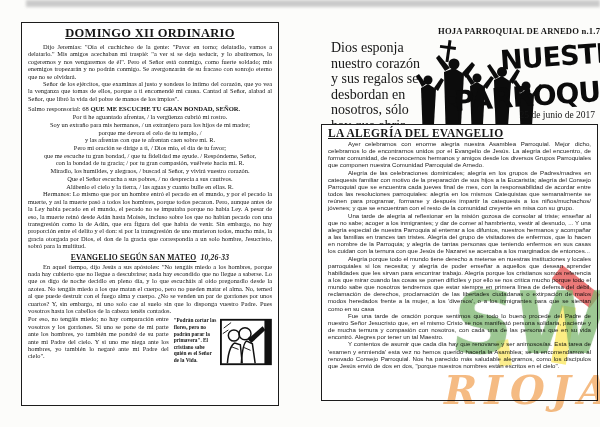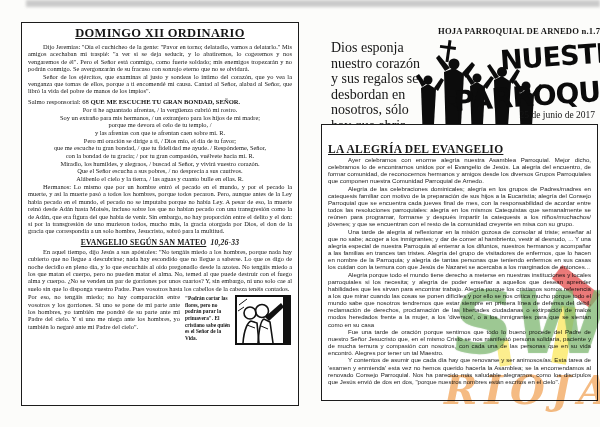--- a/index.html
+++ b/index.html
@@ -6,21 +6,21 @@
   body{
     width:600px;height:427px;position:relative;overflow:hidden;
     background:#fcfcfa;color:#161616;
     font-family:"Liberation Serif", serif;
     -webkit-font-smoothing:antialiased;
   }
   .scan-strip{position:absolute;left:26px;top:0;width:574px;height:7px;
     background:#c2c2c2;filter:blur(1.6px);opacity:.85;}
   
   .page-left{
-    position:absolute;left:21px;top:22px;width:278px;height:384px;
+    position:absolute;left:21px;top:22px;width:258px;height:384px;
     border:1.4px solid #1c1c1c;background:#fff;
     padding:3px 6px 2px 6px;box-sizing:border-box;overflow:hidden;
   }
   .lp-title{text-align:center;font-weight:bold;font-size:12.5px;letter-spacing:.3px;
     text-decoration:underline;margin:0 0 2px 0;}
   .lp-h2{text-align:center;font-weight:bold;font-size:7.6px;margin:3px 0 1px 0;letter-spacing:.2px;}
   .lp-h2 .h2t{text-decoration:underline;}
   .lp-h2 .ref{font-style:italic;font-weight:bold;text-decoration:none;margin-left:2px;}
   .lp-p{font-size:6.4px;line-height:7.4px;text-align:justify;margin:0;text-indent:15px;}
   .psalm-intro{font-size:6.6px;margin:3px 0 1px 0;}
@@ -42,21 +42,21 @@
     font-weight:900;color:#0b0b0b;transform:rotate(-4deg);letter-spacing:-1px;line-height:1;}
   .mh-line1{left:86px;top:6px;font-size:27px;}
   .mh-line2{left:40px;top:46px;font-size:28px;}
   .rp-date{position:absolute;left:321px;top:110px;width:274px;text-align:right;font-size:9.5px;}
   .page-right{
     position:absolute;left:321px;top:124px;width:277px;height:277px;
     border:1.4px solid #1c1c1c;background:#fff;
     padding:2px 6px;box-sizing:border-box;overflow:hidden;
   }
   .rp-title{font-weight:bold;font-size:11.5px;text-decoration:underline;
-    letter-spacing:.3px;margin:16px 0 1px 0;}
+    letter-spacing:.3px;margin:0 0 1px 0;}
   .rp-p{font-family:"Liberation Sans",sans-serif;font-size:6.1px;line-height:7.15px;
     text-align:justify;margin:0;text-indent:20px;color:#222;}
   
   .watermark{position:absolute;left:440px;top:278px;width:160px;height:149px;
     pointer-events:none;mix-blend-mode:multiply;}
   .wm-letters{position:absolute;left:12px;top:2px;font-family:"DejaVu Sans",sans-serif;
     font-weight:900;font-size:86px;line-height:1;color:rgba(142,198,128,.48);
     transform:skewX(-6deg);text-shadow:0 0 1px rgba(90,150,80,.5);}
   .wm-yellow{position:absolute;left:116px;top:28px;width:15px;height:58px;
     background:rgba(250,222,30,.55);transform:rotate(10deg);}

